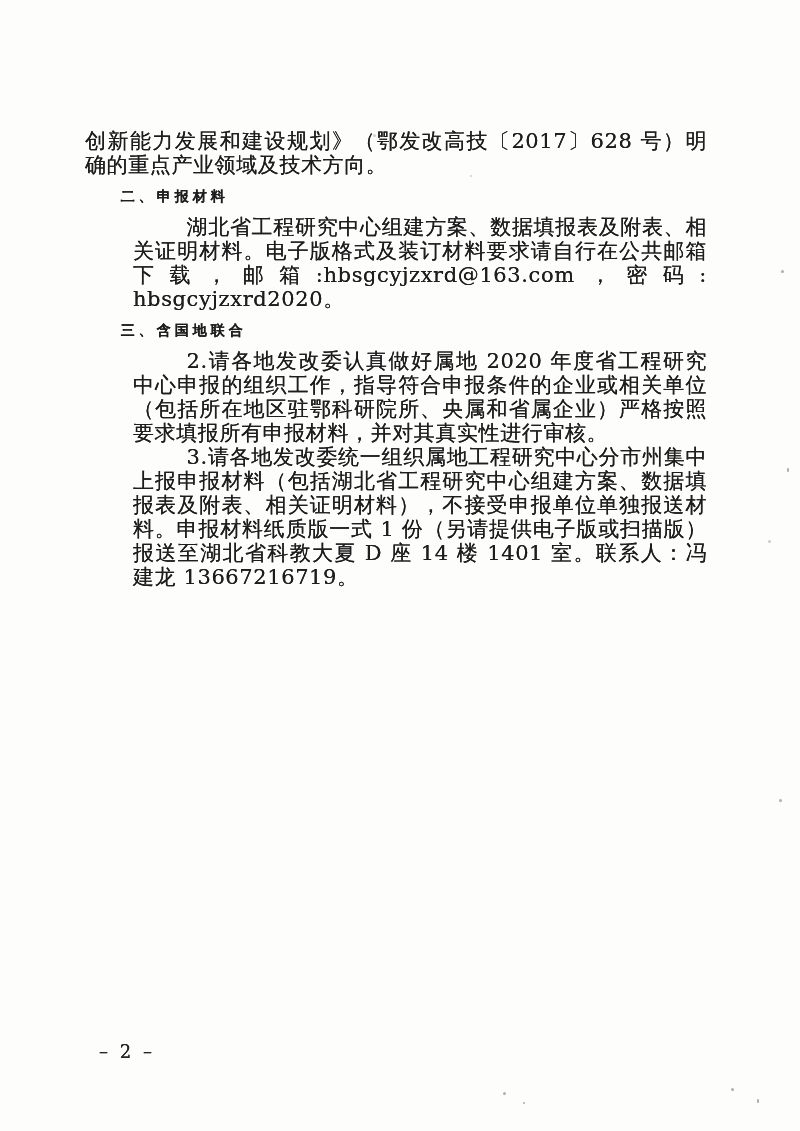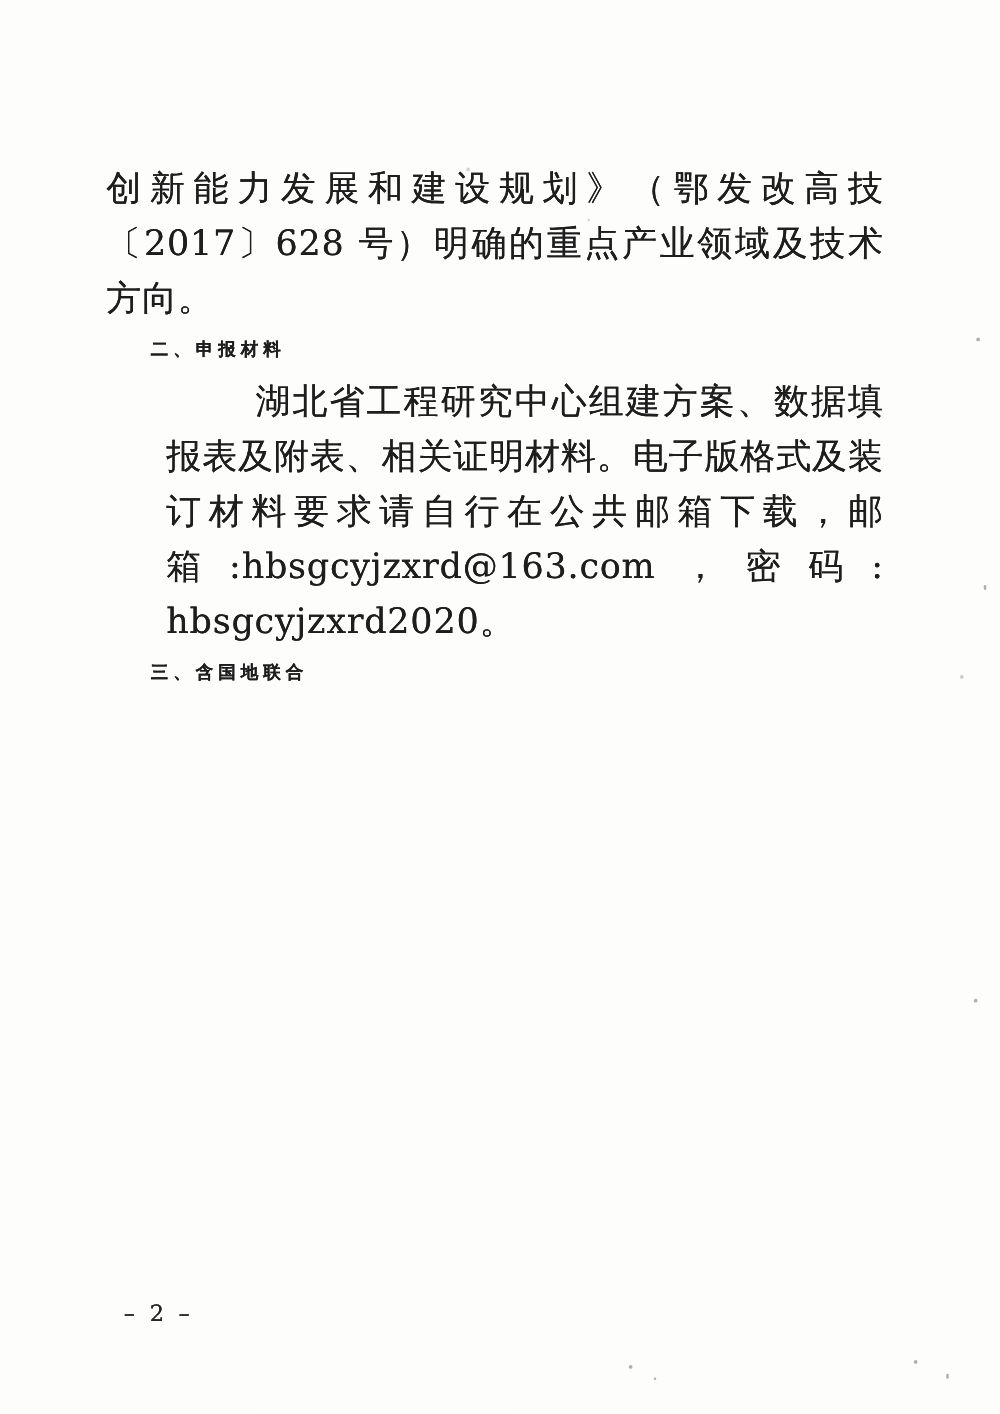--- a/index.html
+++ b/index.html
@@ -17,22 +17,22 @@
     color: #1e1e1e;
   }
   .content {
     position: absolute;
     left: 85px;
     top: 129px;
     width: 622px;
   }
   .para {
     margin: 0;
-    font-size: 28px;
-    line-height: 44px;
+    font-size: 21px;
+    line-height: 24px;
     letter-spacing: 0.6px;
     text-align: justify;
     text-shadow: 0 0 0.4px currentColor; 
   }
   .para.body.indent-first-line { text-indent: 2.55em; margin-left: 48px; }
   .para.body.indent-none { text-indent: 0; }
   .para.heading {
     font-family: "DejaVu Sans", "Liberation Sans", sans-serif;
     font-weight: 700;
     font-size: 14px;
@@ -73,20 +73,22 @@
 </head>
 <body>
 
 <div class="page">
 
   <main class="content">
       <p class="para body indent-none">创新能力发展和建设规划》（鄂发改高技〔2017〕628 号）明确的重点产业领域及技术方向。</p>
       <p class="para heading indent-first-line">二、申报材料</p>
       <p class="para body indent-first-line">湖北省工程研究中心组建方案、数据填报表及附表、相关证明材料。电子版格式及装订材料要求请自行在公共邮箱下载，邮箱:hbsgcyjzxrd@163.com，密码: hbsgcyjzxrd2020。</p>
       <p class="para heading indent-first-line">三、含国地联合</p>
+      <p class="para body indent-first-line">2.请各地发改委认真做好属地 2020 年度省工程研究中心申报的组织工作，指导符合申报条件的企业或相关单位（包括所在地区驻鄂科研院所、央属和省属企业）严格按照要求填报所有申报材料，并对其真实性进行审核。</p>
+      <p class="para body indent-first-line">3.请各地发改委统一组织属地工程研究中心分市州集中上报申报材料（包括湖北省工程研究中心组建方案、数据填报表及附表、相关证明材料），不接受申报单位单独报送材料。申报材料纸质版一式 1 份（另请提供电子版或扫描版）报送至湖北省科教大夏 D 座 14 楼 1401 室。联系人：冯建龙 13667216719。</p>
     </main>
 
   <div class="footer-page-number">– 2 –</div>
 
   <i class="speck s1"></i>
   <i class="speck s2"></i>
   <i class="speck s3"></i>
   <i class="speck s4"></i>
   <i class="speck s5"></i>
   <i class="speck s6"></i>

